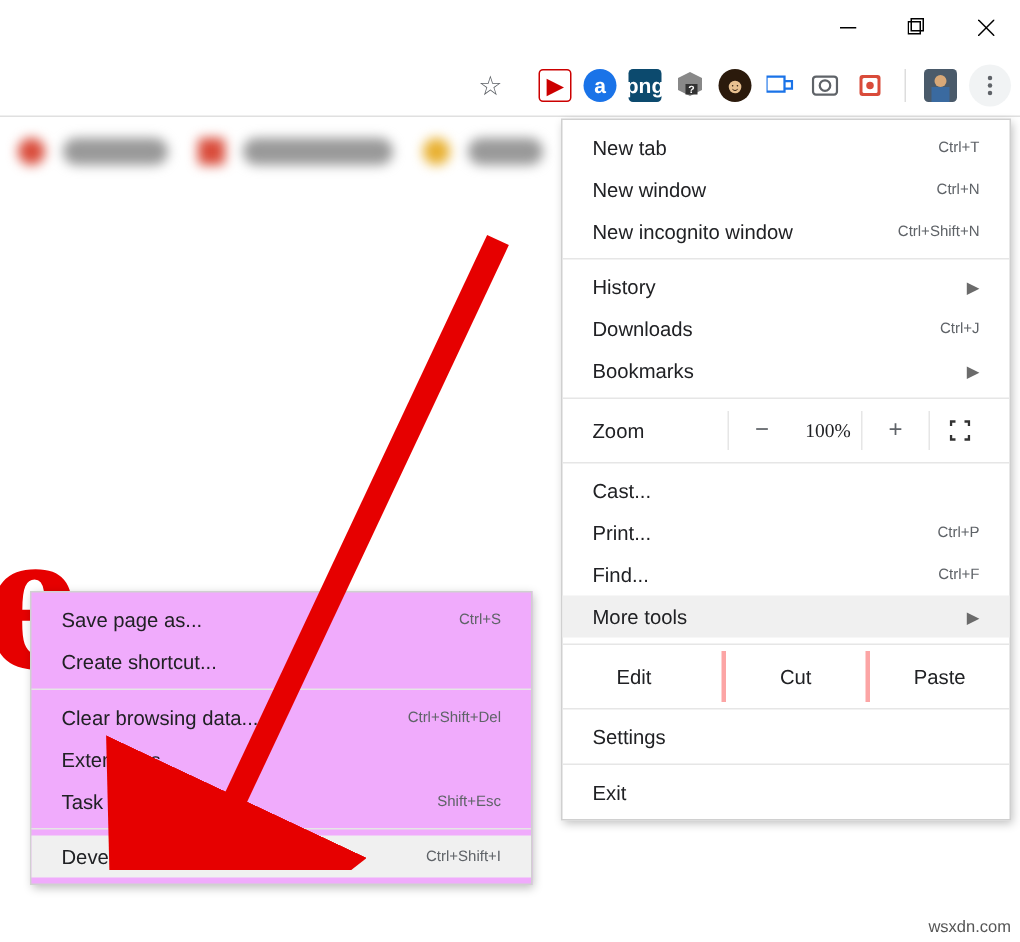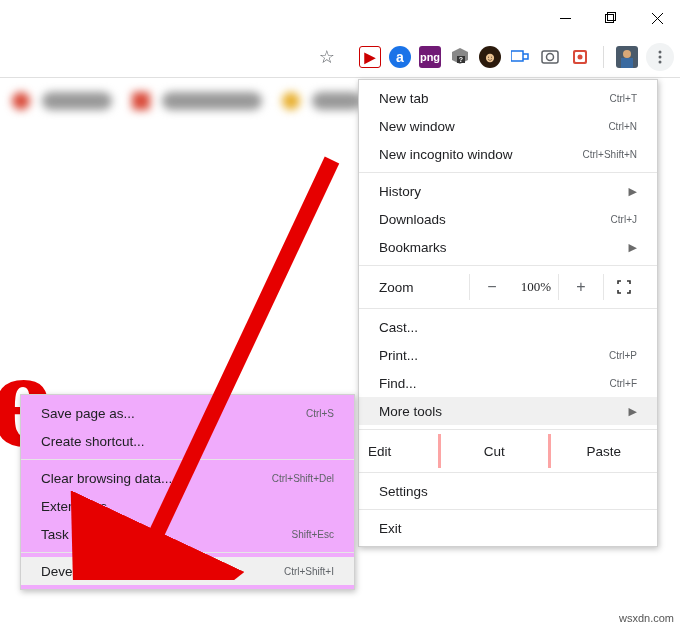--- a/index.html
+++ b/index.html
@@ -9,33 +9,33 @@
 .winbtn svg { display: block; }
 .toolbar { height: 42px; border-bottom: 1px solid #e0e0e0; display: flex; align-items: center; padding: 0 6px 0 0; gap: 8px; }
 .omnispace { flex: 1; height: 30px; display: flex; align-items: center; justify-content: flex-end; padding-right: 10px;}
 .star { font-size: 18px; color: #5f6368; padding: 0 6px;}
 .exticon { width: 22px; height: 22px; display:flex; align-items:center; justify-content:center; font-size:14px; font-weight:bold; border-radius:3px;}
 .menu-trigger { width: 28px; height: 28px; display:flex; align-items:center; justify-content:center; color:#5f6368; border-radius:50%; background:#f1f3f4;}
 .page { position: relative; height: calc(628px - 78px); }
 .blur-row { display:flex; gap:12px; padding:14px 12px; filter: blur(4px); }
 .blur-pill { height: 18px; border-radius: 9px; }
 .big-e { position:absolute; left:-10px; top:240px; font-family: Georgia, serif; font-size: 140px; font-weight:bold; color:#e60000; }
-.mainmenu { position:absolute; top: 79px; right: 22px; width: 300px; background:#fff; border:1px solid #d0d0d0; box-shadow: 1px 2px 6px rgba(0,0,0,.25); padding: 4px 0; font-size: 13.5px; color:#202124;}
+.mainmenu { position:absolute; top: 79px; right: 6px; width: 300px; background:#fff; border:1px solid #d0d0d0; box-shadow: 1px 2px 6px rgba(0,0,0,.25); padding: 4px 0; font-size: 13.5px; color:#202124;}
 .menu-row { display:flex; align-items:center; justify-content:space-between; padding: 5px 20px; height: 28px; cursor:default;}
 .menu-row.hl { background:#f0f0f0; }
 .menu-row .lbl { flex:1; }
 .menu-row .sc { color:#5f6368; font-size:10px;}
 .menu-row .arrow { color:#6b6b6b; font-size:11px; margin-left:10px;}
 .menu-sep { height:1px; background:#e6e6e6; margin:4px 0;}
 .zoom-row { display:flex; align-items:center; padding:4px 14px 4px 20px; height:34px; gap:0;}
 .zoom-row .lbl { width: 90px;}
 .zoom-row .zbtn { flex:1; text-align:center; color:#5f6368; border-left:1px solid #e6e6e6; height:100%; display:flex;align-items:center;justify-content:center;font-size:16px;}
 .zoom-row .zval { flex:1; text-align:center; height:100%; display:flex;align-items:center;justify-content:center; font-size:13px;font-family:Liberation Serif, serif;}
 .zoom-row .fs { width:40px; text-align:center; height:100%; display:flex;align-items:center;justify-content:center; border-left:1px solid #e6e6e6;}
-.editrow { display:flex; align-items:center; height:34px; padding-left:9px;}
+.editrow { display:flex; align-items:center; height:34px; padding-left:36px;}
 .editrow .lbl{ width:70px;}
 .editrow .ebtn{ flex:1; text-align:center; border-left:3px solid #fca5a5; height:100%; display:flex;align-items:center;justify-content:center; font-size:13.5px;}
 .submenu { position:absolute; top: 394px; left: 20px; width: 335px; background:#f0abfc; border:1px solid #d0d0d0; box-shadow: 1px 2px 6px rgba(0,0,0,.25); padding: 4px 0; font-size:13.5px; color:#202124;}
 .arrow-annot { position:absolute; left:52px; top:150px; width:300px; height:430px; pointer-events:none; z-index:50;}
 .watermark { position:absolute; right:6px; bottom:4px; font-size:11px; color:#555;}
 </style>
 </head>
 <body>
 
 <div class="titlebar">
@@ -57,21 +57,21 @@
       </svg>
     </div>
 </div>
 
 <div class="toolbar">
   <div class="omnispace">
     <span class="star">☆</span>
   </div>
   <div class="exticon" style="background:#fff;border:1px solid #c00;color:#c00;">▶</div>
   <div class="exticon" style="background:#1a73e8;color:#fff;border-radius:50%;">a</div>
-  <div class="exticon" style="background:#701a75;color:#fff;font-size:11px;">png</div>
+  <div class="exticon" style="background:#0c4a6e;color:#fff;font-size:14px;">png</div>
   <div class="exticon" style="color:#555;">
     <svg width="20" height="20" viewBox="0 0 20 20">
         <path d="M2 5 L10 1 L18 5 L18 13 L10 17 L2 13 Z" fill="#888"></path>
         <rect x="7" y="9" width="8" height="7" fill="#333"></rect>
         <text x="11" y="15" font-size="7" fill="#fff" text-anchor="middle">?</text>
       </svg>
   </div>
   <div class="exticon" style="background:#2b1a0c;border-radius:50%;color:#e8c090;">☻</div>
   <div class="exticon" style="color:#1a73e8;">
     <svg width="18" height="18" viewBox="0 0 18 18">

